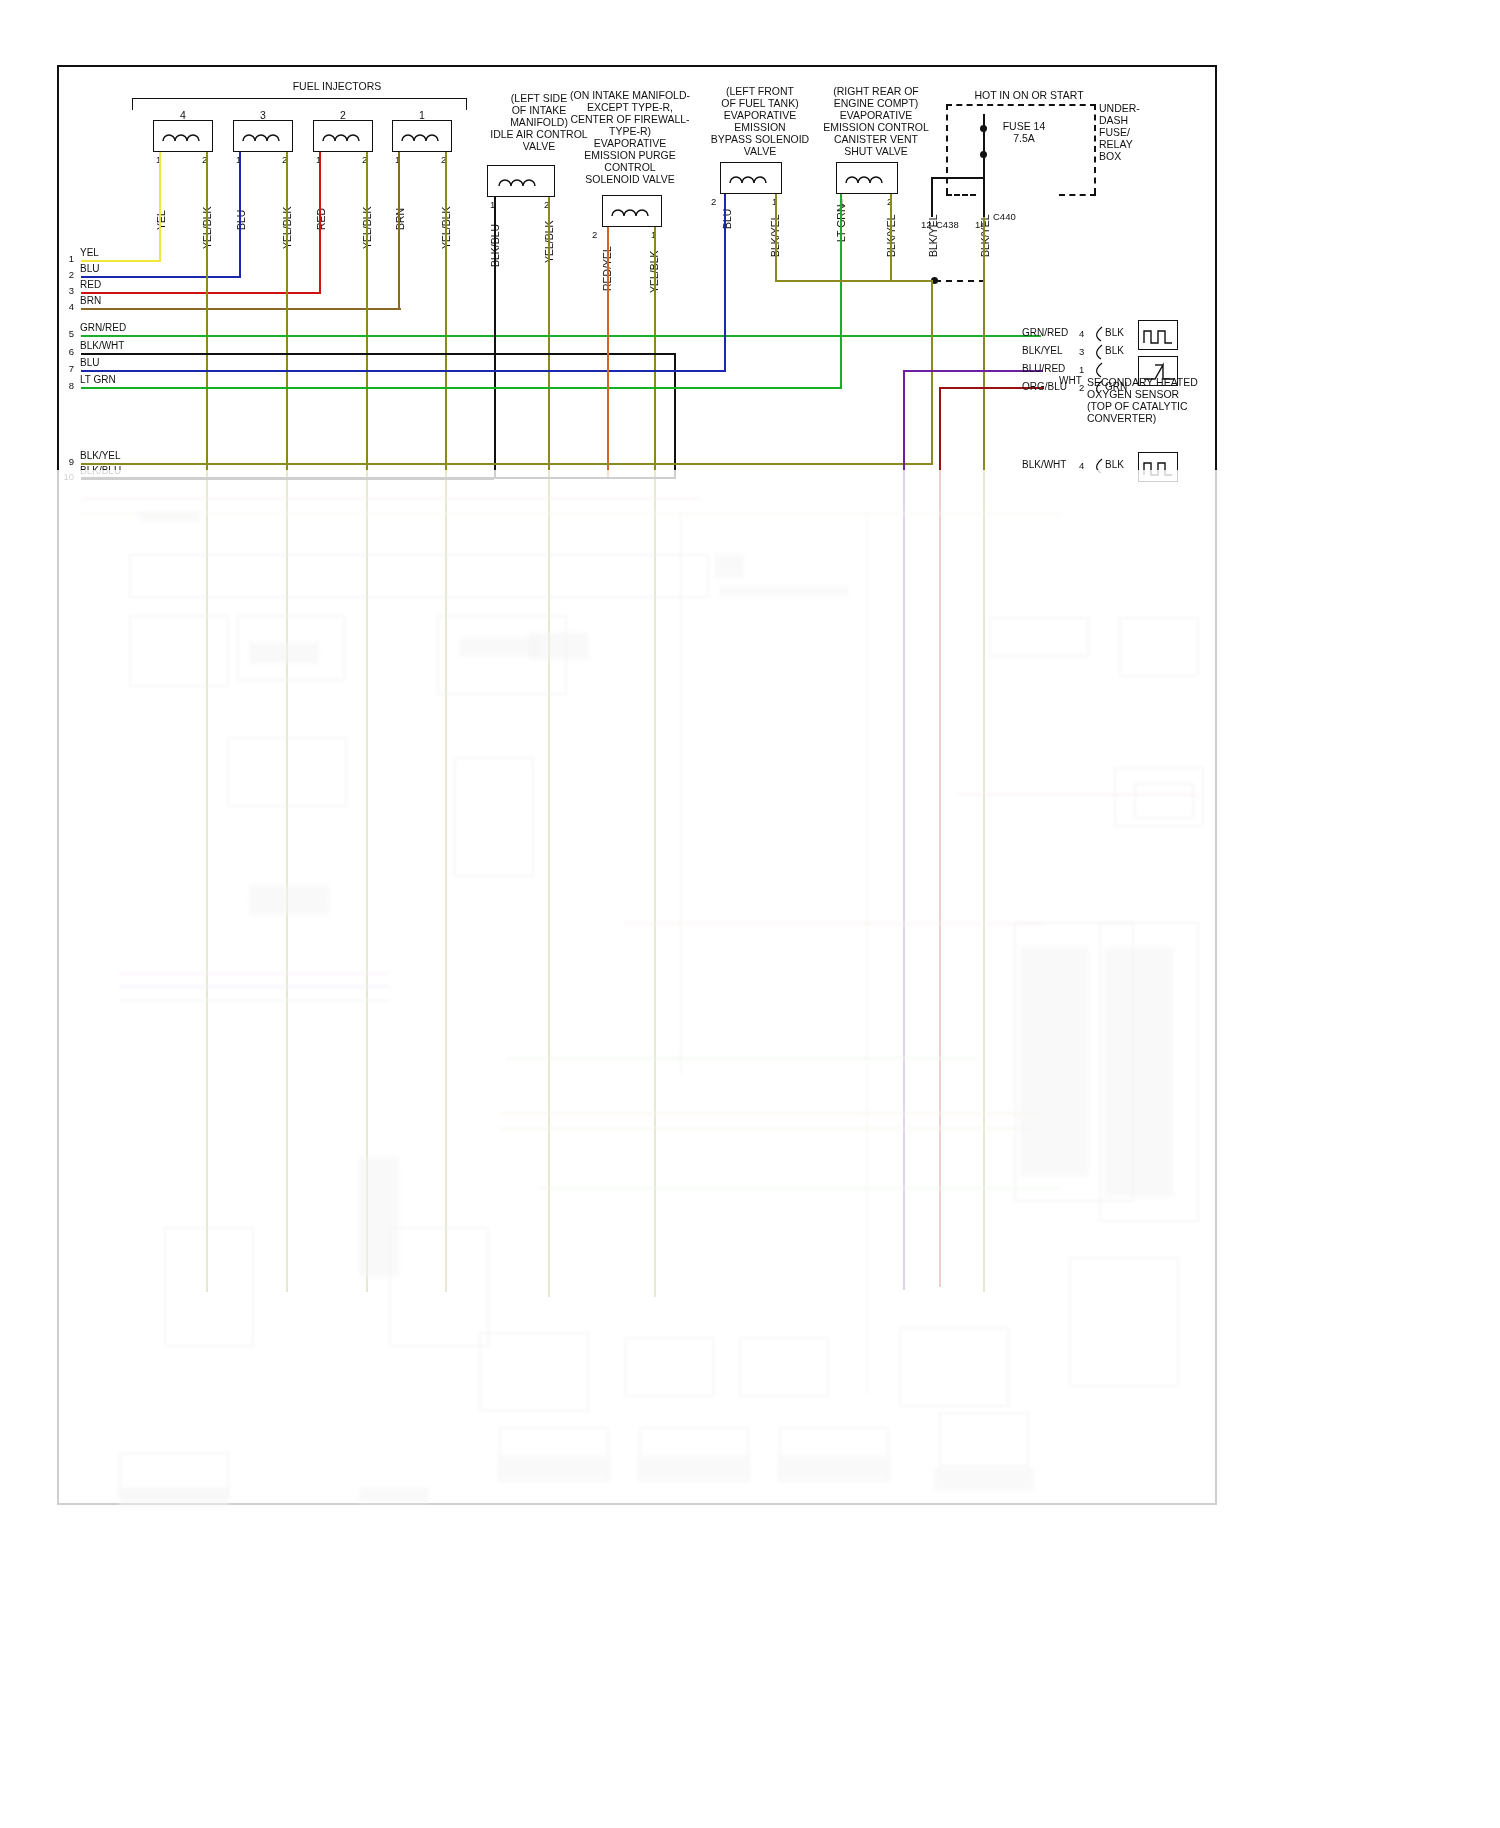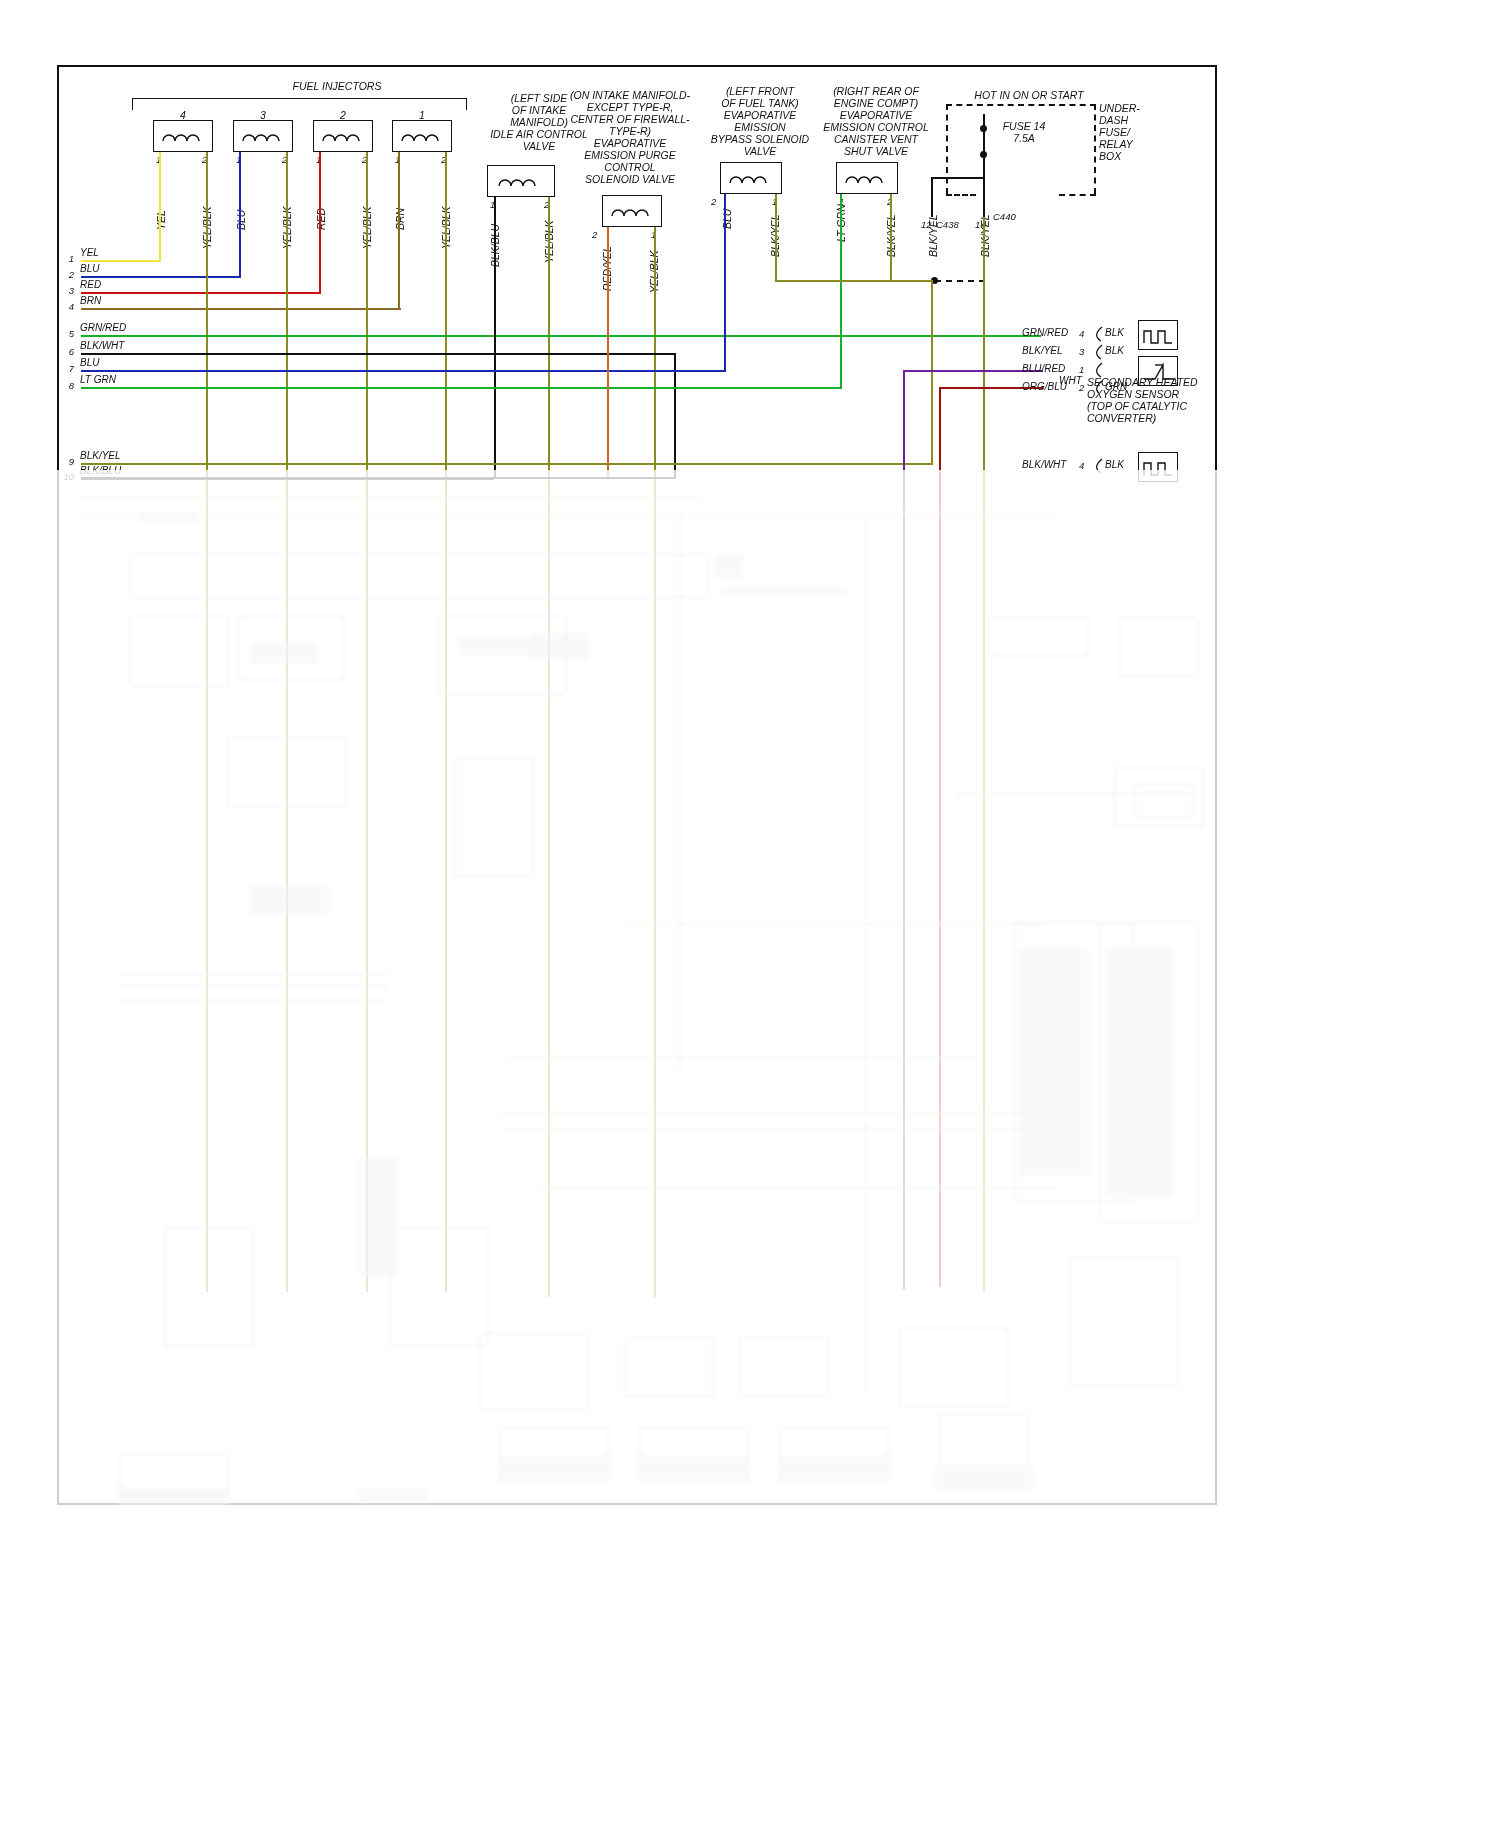--- a/index.html
+++ b/index.html
@@ -7,21 +7,20 @@
     padding: 0;
     background: #ffffff;
     font-family: "Liberation Sans", sans-serif;
   }
   #page {
     position: relative;
     width: 1500px;
     height: 1828px;
     background: #ffffff;
     overflow: hidden;
-    font-style: italic;
   }
   
   #frame {
     position: absolute;
     left: 57px;
     top: 65px;
     width: 1160px;
     height: 1440px;
     border: 2px solid #111111;
     background: #ffffff;

